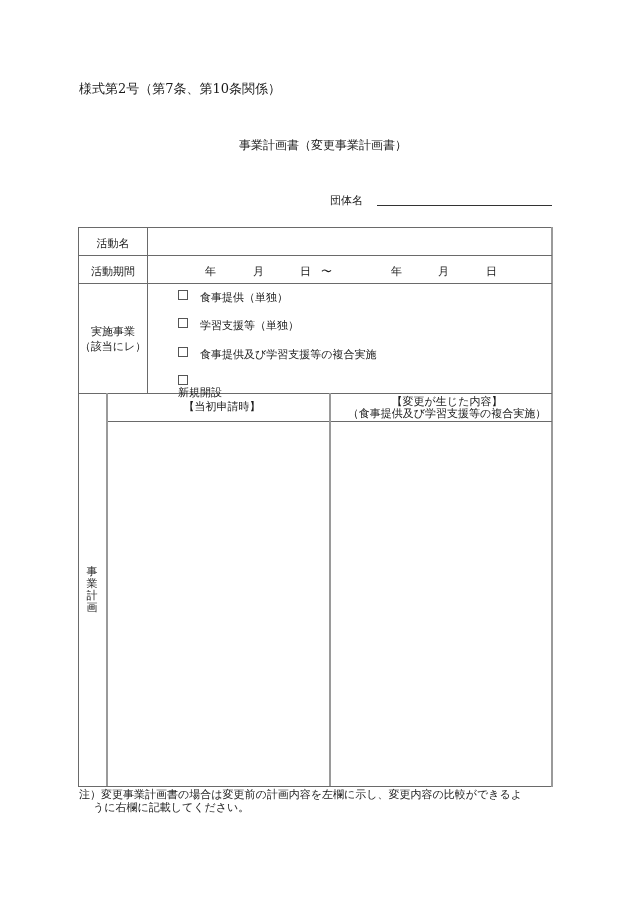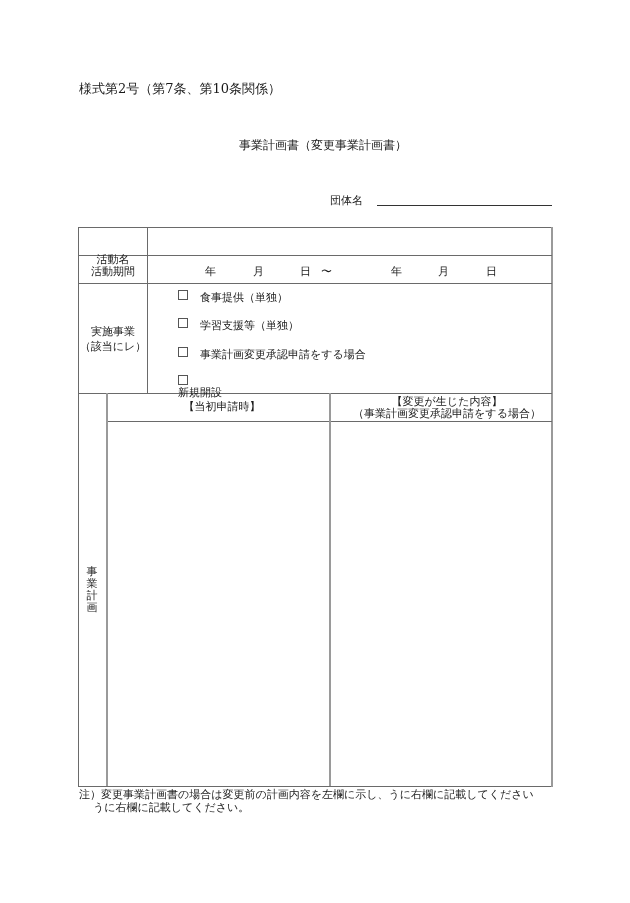--- a/index.html
+++ b/index.html
@@ -45,21 +45,21 @@
 
   <div class="line-h" style="left:78px; top:255px; width:474px;"></div>
   <div class="line-h" style="left:78px; top:283px; width:474px;"></div>
   <div class="line-h" style="left:78px; top:393px; width:474px;"></div>
   <div class="line-h" style="left:106px; top:421px; width:446px;"></div>
 
   <div class="line-v" style="left:147px; top:227px; height:166px;"></div>
   <div class="line-v" style="left:106px; top:393px; height:393px; background:#9a9a9a; width:2px;"></div>
   <div class="line-v" style="left:329px; top:393px; height:393px; background:#9a9a9a; width:2px;"></div>
 
-  <div class="cell-label" style="left:79px; top:252px; width:68px;">活動名</div>
+  <div class="cell-label" style="left:79px; top:236px; width:68px;">活動名</div>
   <div class="fill-area" style="left:148px; top:228px; width:403px; height:27px;"></div>
 
   <div class="cell-label" style="left:79px; top:264px; width:68px;">活動期間</div>
   <div class="fill-area" style="left:148px; top:256px; width:403px; height:27px;"></div>
   <span class="date-part" style="left:205px;">年</span>
   <span class="date-part" style="left:253px;">月</span>
   <span class="date-part" style="left:300px;">日</span>
   <span class="date-part" style="left:321px;">〜</span>
   <span class="date-part" style="left:391px;">年</span>
   <span class="date-part" style="left:438px;">月</span>
@@ -73,40 +73,40 @@
   <div class="chk-row" style="top:290px;">
     <span class="chk-box"></span>
     <span>食事提供（単独）</span>
   </div>
   <div class="chk-row" style="top:318px;">
     <span class="chk-box"></span>
     <span>学習支援等（単独）</span>
   </div>
   <div class="chk-row" style="top:347px;">
     <span class="chk-box"></span>
-    <span>事業計画変更承認申請をする場合</span>
+    <span>食事提供及び学習支援等の複合実施</span>
   </div>
   <div class="chk-row" style="top:375px;flex-direction:column;">
     <span class="chk-box"></span>
     <span>新規開設</span>
   </div>
 
   <div class="vert">
     <span>事</span>
     <span>業</span>
     <span>計</span>
     <span>画</span>
   </div>
 
   <div class="head-text" style="left:108px; top:401px; width:228px;">【当初申請時】</div>
   <div class="head-text" style="left:331px; top:396px; width:232px;">
     <span style="display:block;">【変更が生じた内容】</span>
-    <span style="display:block;">（事業計画変更承認申請をする場合）</span>
+    <span style="display:block;">（食事提供及び学習支援等の複合実施）</span>
   </div>
 
   <div class="fill-area" style="left:108px; top:422px; width:221px; height:364px;"></div>
   <div class="fill-area" style="left:331px; top:422px; width:220px; height:364px;"></div>
 </div>
 
 <div class="note">
-  <span class="n1">注）変更事業計画書の場合は変更前の計画内容を左欄に示し、うに右欄に記載してください</span>
+  <span class="n1">注）変更事業計画書の場合は変更前の計画内容を左欄に示し、変更内容の比較ができるよ</span>
   <span class="n2">うに右欄に記載してください。</span>
 </div>
 
 </body></html>

